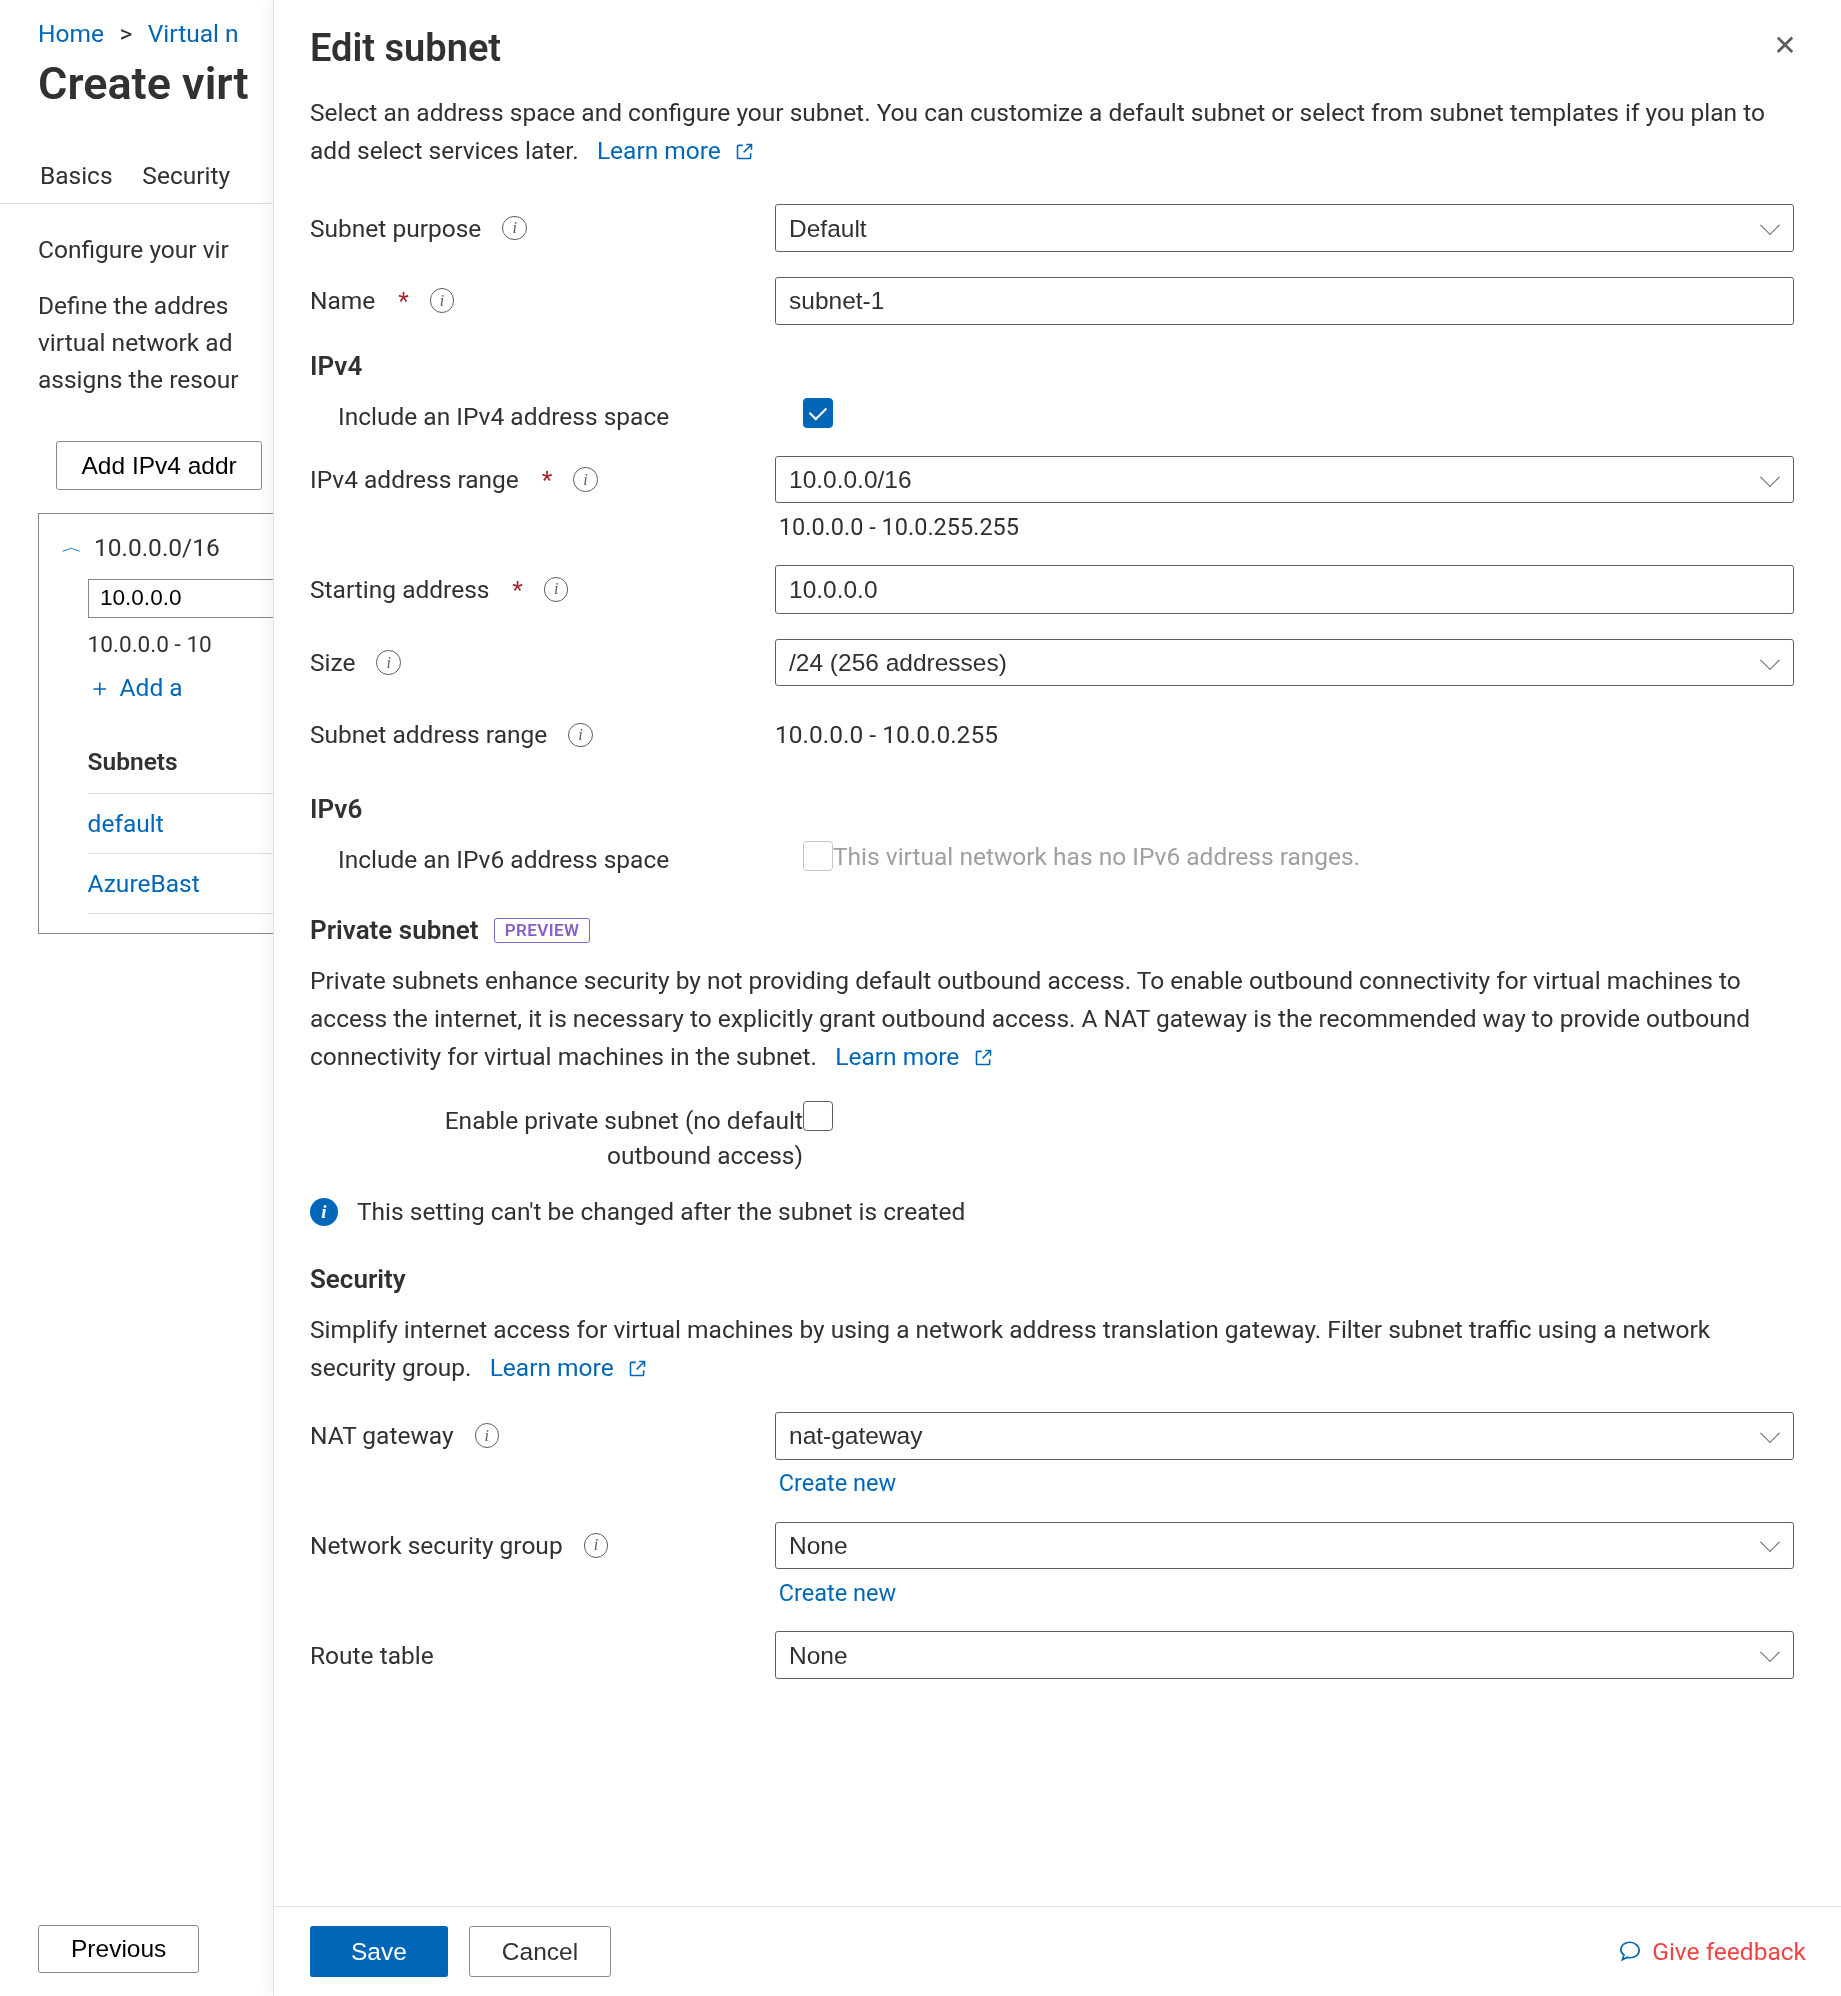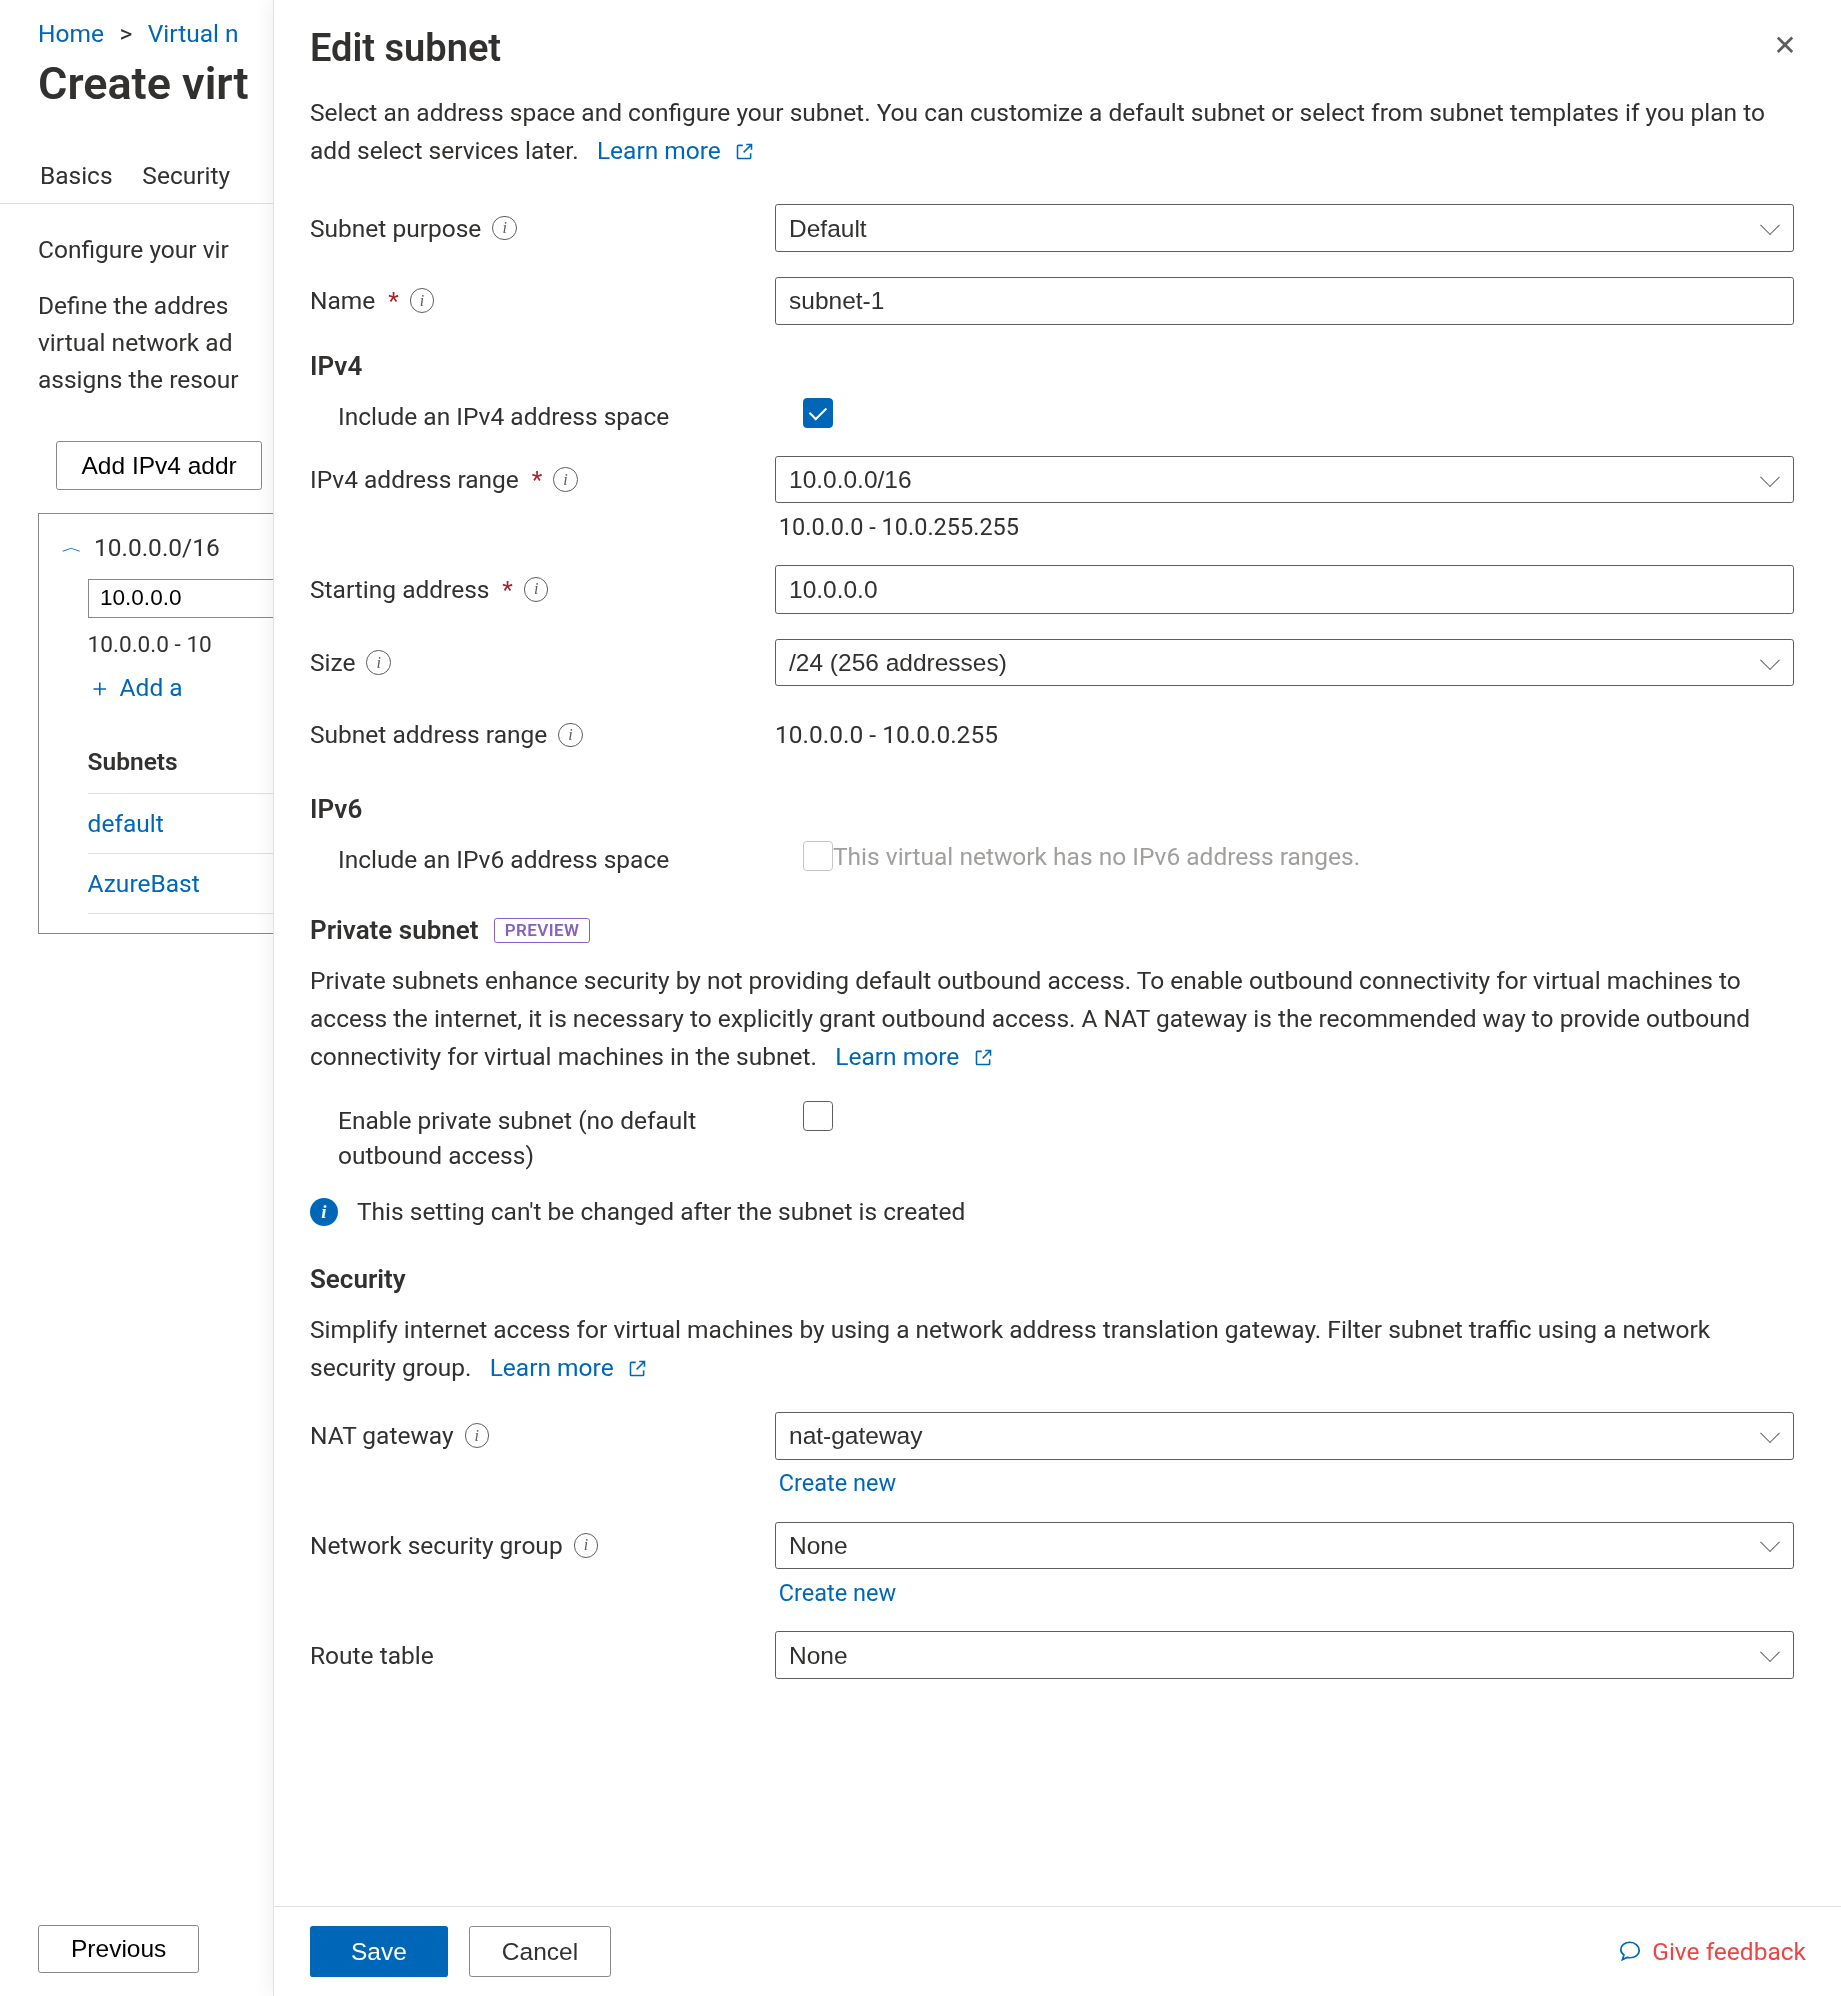--- a/index.html
+++ b/index.html
@@ -51,21 +51,21 @@
     gap: 14px;
   }
   .panel-header h2 { font-size: 38px; font-weight: 600; }
   .close-x { font-size: 28px; color:#605e5c; cursor:pointer; line-height:1; padding:5.6px 9.4px; }
   .panel-body { padding: 15px 48px 38px 36px; flex: 1 1 auto; overflow:auto; }
   .intro { font-size: 24.5px; line-height:1.55; color:#323130; margin-bottom: 34px;}
   .intro a { color:#0067b8; text-decoration:none;}
   .ext-icon { display:inline-block; margin-left:7.5px; }
 
   .form-row { display:flex; align-items:flex-start; margin-bottom: 24.5px; }
-  .form-row .lbl { width: 465px; flex: 0 0 465px; font-size:24.5px; color:#323130; padding-top:9.4px; display:flex; align-items:center; gap:11px; flex-wrap:wrap;}
+  .form-row .lbl { width: 465px; flex: 0 0 465px; font-size:24.5px; color:#323130; padding-top:9.4px; display:flex; align-items:center; gap:21px; flex-wrap:wrap;text-align:right;}
   .form-row .ctrl { flex:1; }
   .form-row .ctrl .helper { font-size:23.5px; color:#323130; margin-top:9.4px; padding-left:3.8px;}
   .form-row .ctrl .helper.link a{ color:#0067b8; text-decoration:none;}
   .form-row.static .ctrl{ padding-top:9.4px; }
   .req { color:#a4262c; margin-left:1.9px; }
   .info-icon { display:inline-flex; width:24.5px; height:24.5px; border:1.7px solid #605e5c; border-radius:50%; align-items:center; justify-content:center; font-family:Georgia,serif; font-style:italic; font-size:16px; color:#605e5c; cursor:default;}
   .sel, .inp {
     width:100%; font-size:24.5px; padding:9.4px 13px; border:0.9px solid #605e5c; border-radius:2.8px; background:#fff; color:#323130;
     appearance:none; -webkit-appearance:none;
   }

